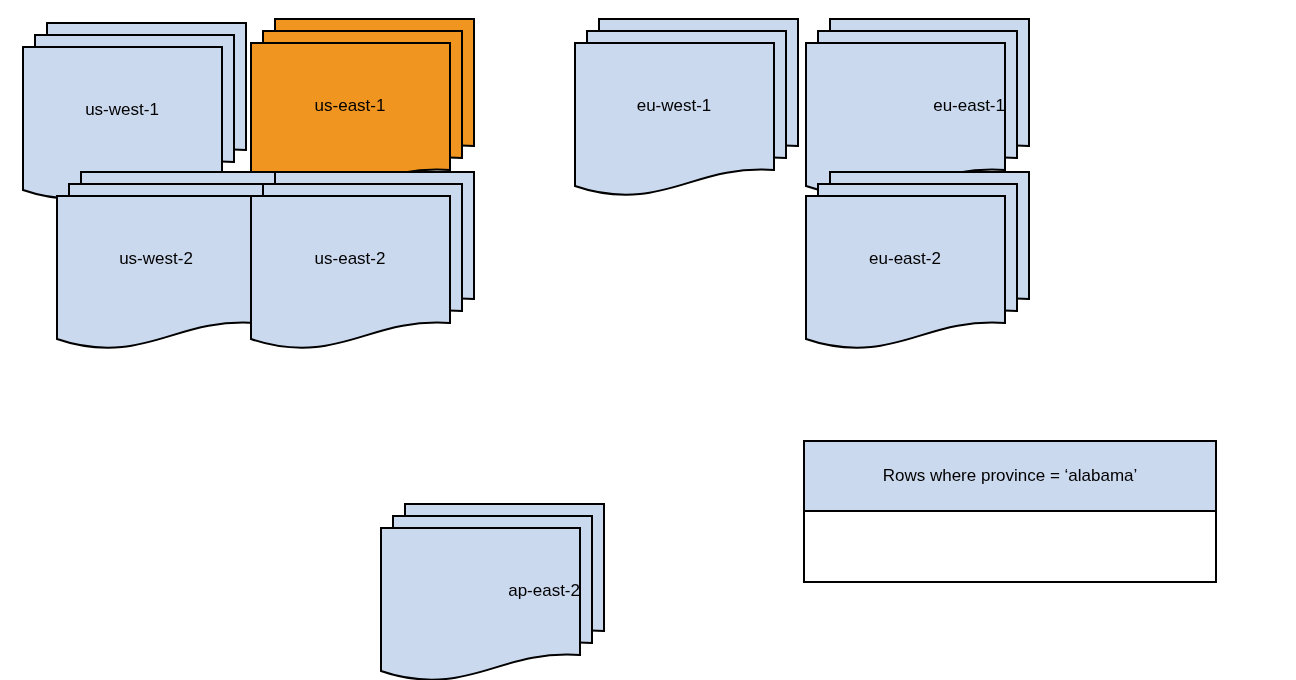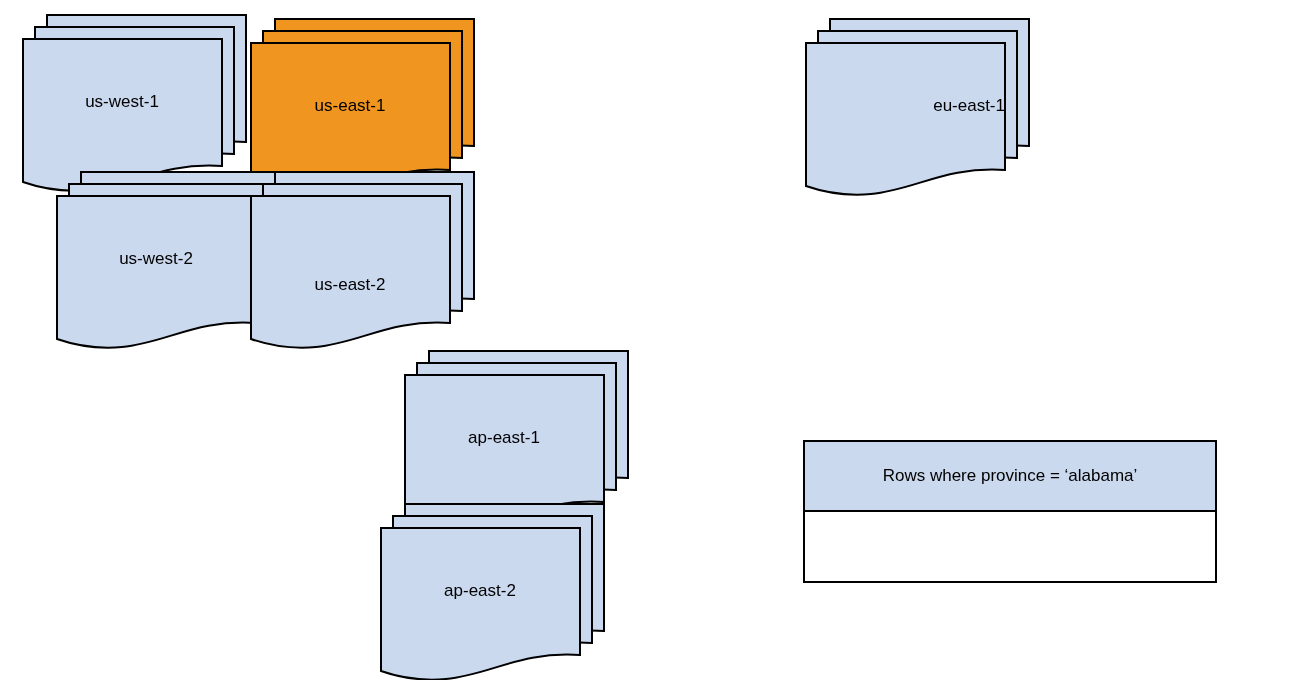--- a/index.html
+++ b/index.html
@@ -50,21 +50,21 @@
     border-bottom: 2px solid #000000;
   }
   .legend-row-orange {
     background: #ef9520;
   }
 </style>
 </head>
 <body>
 
 <div id="canvas">
-    <div class="stack" style="left: 22px; top: 14px; width: 228px; height: 180px;">
+    <div class="stack" style="left: 22px; top: 22px; width: 228px; height: 180px;">
       <svg width="228" height="180" viewBox="0 0 228 180">
         <g transform="translate(24,0)">
           <path d="M 1 1 L 200 1 L 200 128 C 140 124 110.00000000000001 148 66 152 C 44 154 24 152 1 144 L 1 1 Z" fill="#cbd9ef" stroke="#000000" stroke-width="2" stroke-linejoin="miter"></path>
         </g>
         <g transform="translate(12,12)">
           <path d="M 1 1 L 200 1 L 200 128 C 140 124 110.00000000000001 148 66 152 C 44 154 24 152 1 144 L 1 1 Z" fill="#cbd9ef" stroke="#000000" stroke-width="2" stroke-linejoin="miter"></path>
         </g>
         <g transform="translate(0,24)">
           <path d="M 1 1 L 200 1 L 200 128 C 140 124 110.00000000000001 148 66 152 C 44 154 24 152 1 144 L 1 1 Z" fill="#cbd9ef" stroke="#000000" stroke-width="2" stroke-linejoin="miter"></path>
         </g>
@@ -77,20 +77,34 @@
           <path d="M 1 1 L 200 1 L 200 128 C 140 124 110.00000000000001 148 66 152 C 44 154 24 152 1 144 L 1 1 Z" fill="#ef9520" stroke="#000000" stroke-width="2" stroke-linejoin="miter"></path>
         </g>
         <g transform="translate(12,12)">
           <path d="M 1 1 L 200 1 L 200 128 C 140 124 110.00000000000001 148 66 152 C 44 154 24 152 1 144 L 1 1 Z" fill="#ef9520" stroke="#000000" stroke-width="2" stroke-linejoin="miter"></path>
         </g>
         <g transform="translate(0,24)">
           <path d="M 1 1 L 200 1 L 200 128 C 140 124 110.00000000000001 148 66 152 C 44 154 24 152 1 144 L 1 1 Z" fill="#ef9520" stroke="#000000" stroke-width="2" stroke-linejoin="miter"></path>
         </g>
       </svg>
       <div class="stack-label" style="left: 0px; top: 78px; width: 200px;">us-east-1</div>
+    </div>
+    <div class="stack" style="left: 574px; top: 18px; width: 228px; height: 180px;">
+      <svg width="228" height="180" viewBox="0 0 228 180">
+        <g transform="translate(24,0)">
+          <path d="M 1 1 L 200 1 L 200 128 C 140 124 110.00000000000001 148 66 152 C 44 154 24 152 1 144 L 1 1 Z" fill="#cbd9ef" stroke="#000000" stroke-width="2" stroke-linejoin="miter"></path>
+        </g>
+        <g transform="translate(12,12)">
+          <path d="M 1 1 L 200 1 L 200 128 C 140 124 110.00000000000001 148 66 152 C 44 154 24 152 1 144 L 1 1 Z" fill="#cbd9ef" stroke="#000000" stroke-width="2" stroke-linejoin="miter"></path>
+        </g>
+        <g transform="translate(0,24)">
+          <path d="M 1 1 L 200 1 L 200 128 C 140 124 110.00000000000001 148 66 152 C 44 154 24 152 1 144 L 1 1 Z" fill="#cbd9ef" stroke="#000000" stroke-width="2" stroke-linejoin="miter"></path>
+        </g>
+      </svg>
+      <div class="stack-label" style="left: 0px; top: 78px; width: 200px;">eu-west-1</div>
     </div>
     <div class="stack" style="left: 805px; top: 18px; width: 228px; height: 180px;">
       <svg width="228" height="180" viewBox="0 0 228 180">
         <g transform="translate(24,0)">
           <path d="M 1 1 L 200 1 L 200 128 C 140 124 110.00000000000001 148 66 152 C 44 154 24 152 1 144 L 1 1 Z" fill="#cbd9ef" stroke="#000000" stroke-width="2" stroke-linejoin="miter"></path>
         </g>
         <g transform="translate(12,12)">
           <path d="M 1 1 L 200 1 L 200 128 C 140 124 110.00000000000001 148 66 152 C 44 154 24 152 1 144 L 1 1 Z" fill="#cbd9ef" stroke="#000000" stroke-width="2" stroke-linejoin="miter"></path>
         </g>
         <g transform="translate(0,24)">
@@ -118,48 +132,48 @@
         <g transform="translate(24,0)">
           <path d="M 1 1 L 200 1 L 200 128 C 140 124 110.00000000000001 148 66 152 C 44 154 24 152 1 144 L 1 1 Z" fill="#cbd9ef" stroke="#000000" stroke-width="2" stroke-linejoin="miter"></path>
         </g>
         <g transform="translate(12,12)">
           <path d="M 1 1 L 200 1 L 200 128 C 140 124 110.00000000000001 148 66 152 C 44 154 24 152 1 144 L 1 1 Z" fill="#cbd9ef" stroke="#000000" stroke-width="2" stroke-linejoin="miter"></path>
         </g>
         <g transform="translate(0,24)">
           <path d="M 1 1 L 200 1 L 200 128 C 140 124 110.00000000000001 148 66 152 C 44 154 24 152 1 144 L 1 1 Z" fill="#cbd9ef" stroke="#000000" stroke-width="2" stroke-linejoin="miter"></path>
         </g>
       </svg>
-      <div class="stack-label" style="left: 0px; top: 78px; width: 200px; margin-top: 26px;">us-east-2</div>
+      <div class="stack-label" style="left: 0px; top: 78px; width: 200px;">us-east-2</div>
     </div>
-    <div class="stack" style="left: 404px; top: 350px; width: 228px; height: 180px;">
+    <div class="stack" style="left: 805px; top: 171px; width: 228px; height: 180px;">
       <svg width="228" height="180" viewBox="0 0 228 180">
         <g transform="translate(24,0)">
           <path d="M 1 1 L 200 1 L 200 128 C 140 124 110.00000000000001 148 66 152 C 44 154 24 152 1 144 L 1 1 Z" fill="#cbd9ef" stroke="#000000" stroke-width="2" stroke-linejoin="miter"></path>
         </g>
         <g transform="translate(12,12)">
           <path d="M 1 1 L 200 1 L 200 128 C 140 124 110.00000000000001 148 66 152 C 44 154 24 152 1 144 L 1 1 Z" fill="#cbd9ef" stroke="#000000" stroke-width="2" stroke-linejoin="miter"></path>
         </g>
         <g transform="translate(0,24)">
           <path d="M 1 1 L 200 1 L 200 128 C 140 124 110.00000000000001 148 66 152 C 44 154 24 152 1 144 L 1 1 Z" fill="#cbd9ef" stroke="#000000" stroke-width="2" stroke-linejoin="miter"></path>
         </g>
       </svg>
-      <div class="stack-label" style="left: 0px; top: 78px; width: 200px;">ap-east-1</div>
+      <div class="stack-label" style="left: 0px; top: 78px; width: 200px;">eu-east-2</div>
     </div>
     <div class="stack" style="left: 380px; top: 503px; width: 228px; height: 180px;">
       <svg width="228" height="180" viewBox="0 0 228 180">
         <g transform="translate(24,0)">
           <path d="M 1 1 L 200 1 L 200 128 C 140 124 110.00000000000001 148 66 152 C 44 154 24 152 1 144 L 1 1 Z" fill="#cbd9ef" stroke="#000000" stroke-width="2" stroke-linejoin="miter"></path>
         </g>
         <g transform="translate(12,12)">
           <path d="M 1 1 L 200 1 L 200 128 C 140 124 110.00000000000001 148 66 152 C 44 154 24 152 1 144 L 1 1 Z" fill="#cbd9ef" stroke="#000000" stroke-width="2" stroke-linejoin="miter"></path>
         </g>
         <g transform="translate(0,24)">
           <path d="M 1 1 L 200 1 L 200 128 C 140 124 110.00000000000001 148 66 152 C 44 154 24 152 1 144 L 1 1 Z" fill="#cbd9ef" stroke="#000000" stroke-width="2" stroke-linejoin="miter"></path>
         </g>
       </svg>
-      <div class="stack-label" style="left: 0px; top: 78px; width: 200px;">ap-east-2</div>
+      <div class="stack-label" style="left: 0px; top: 78px; width: 200px; text-align: right;">ap-east-2</div>
     </div>
     <div class="legend" style="left: 803px; top: 440px; width: 414px; height: 143px;">
       <div class="legend-row legend-row-blue" style="height: 50%;">
         <span>Rows where province = ‘alabama’</span>
       </div>
     </div>
   </div>
 
 </body></html>

